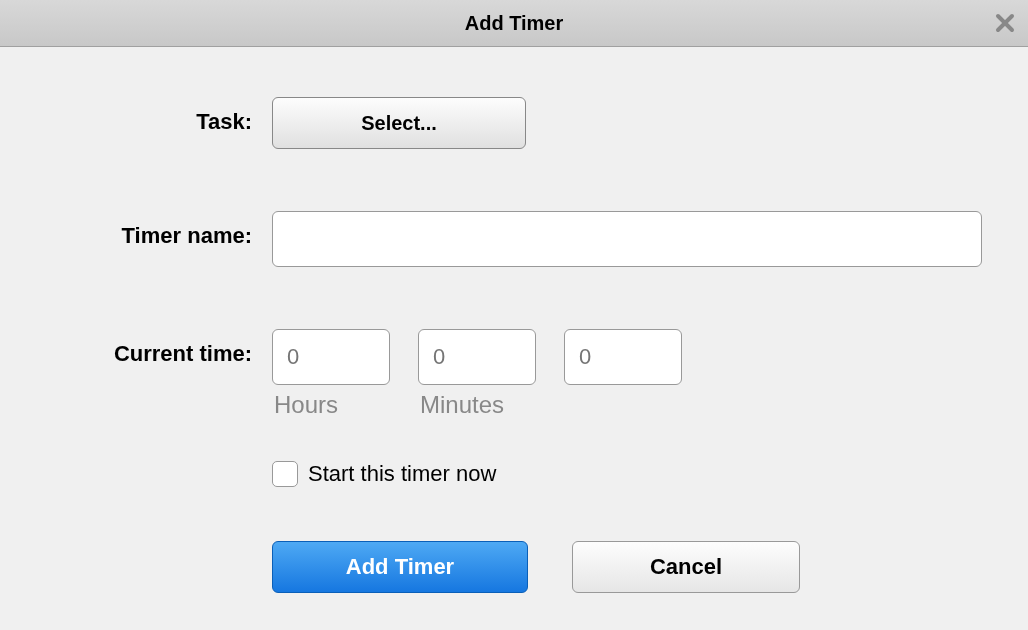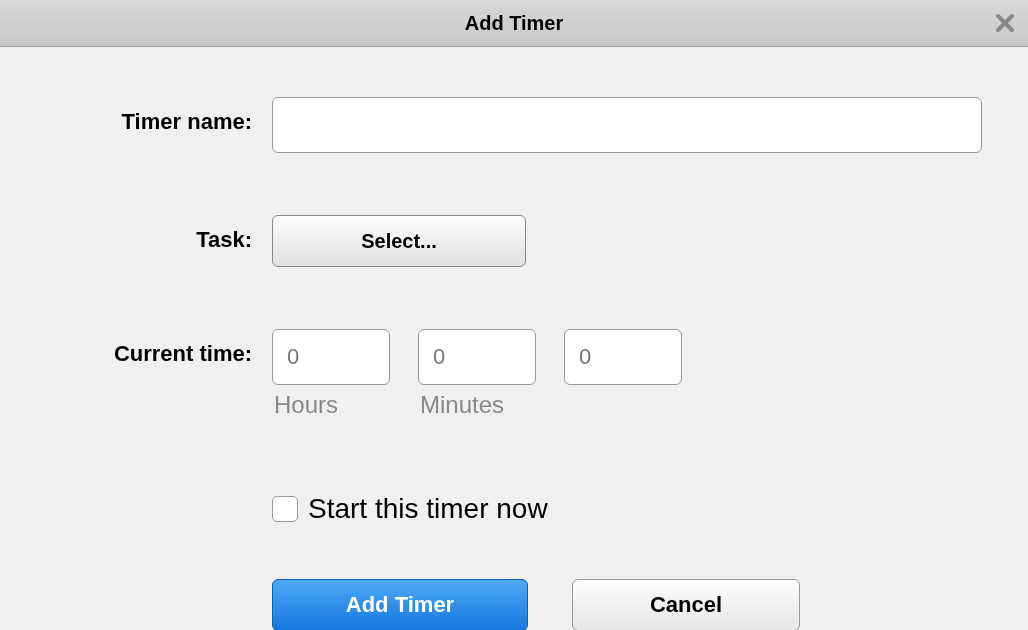--- a/index.html
+++ b/index.html
@@ -59,21 +59,21 @@
       display: flex;
       align-items: flex-start;
       margin-bottom: 62px;
     }
     
     .form-row.task-row {
       margin-bottom: 62px;
     }
     
     .form-row.time-row {
-      margin-bottom: 70px;
+      margin-bottom: 38px;
     }
     
     .form-row.checkbox-row {
       margin-bottom: 54px;
     }
     
     .form-row.button-row {
       margin-bottom: 0;
     }
     
@@ -154,21 +154,21 @@
     .checkbox {
       width: 26px;
       height: 26px;
       border: 1px solid #999;
       border-radius: 5px;
       background: #fff;
       cursor: pointer;
     }
     
     .checkbox-label {
-      font-size: 28px;
+      font-size: 22px;
       color: #000;
       cursor: pointer;
     }
     
     .action-buttons {
       display: flex;
       gap: 44px;
     }
     
     .primary-button {
@@ -203,35 +203,35 @@
   <span class="close-icon">
     <svg viewBox="0 0 24 24" fill="none" stroke="currentColor" stroke-width="4" stroke-linecap="round">
       <line x1="5" y1="5" x2="19" y2="19"></line>
       <line x1="19" y1="5" x2="5" y2="19"></line>
     </svg>
   </span>
 </div>
 
 <div class="content">
 
+  <div class="form-row task-row">
+    <div class="label-col">
+      <span class="label-text">Task:</span>
+    </div>
+    <div class="input-col">
+      <button class="select-button">Select...</button>
+    </div>
+  </div>
+
   <div class="form-row">
     <div class="label-col">
       <span class="label-text">Timer name:</span>
     </div>
     <div class="input-col">
       <input type="text" class="text-input" value="" style="">
-    </div>
-  </div>
-
-  <div class="form-row task-row">
-    <div class="label-col">
-      <span class="label-text">Task:</span>
-    </div>
-    <div class="input-col">
-      <button class="select-button">Select...</button>
     </div>
   </div>
 
   <div class="form-row time-row">
     <div class="label-col">
       <span class="label-text">Current time:</span>
     </div>
     <div class="input-col">
       <div class="time-inputs">
         <div class="time-group">

